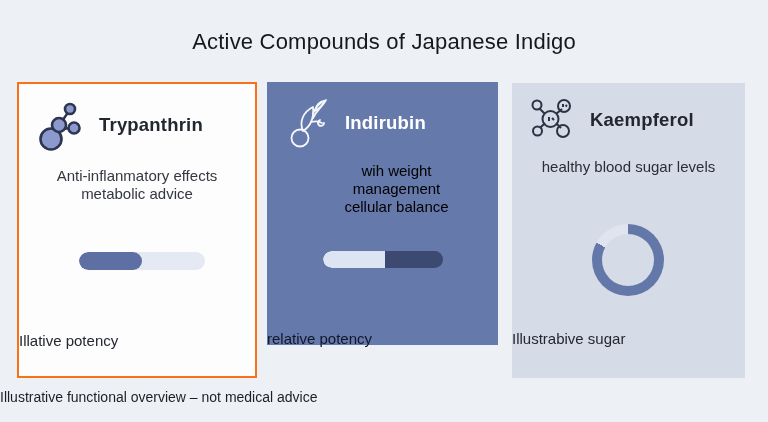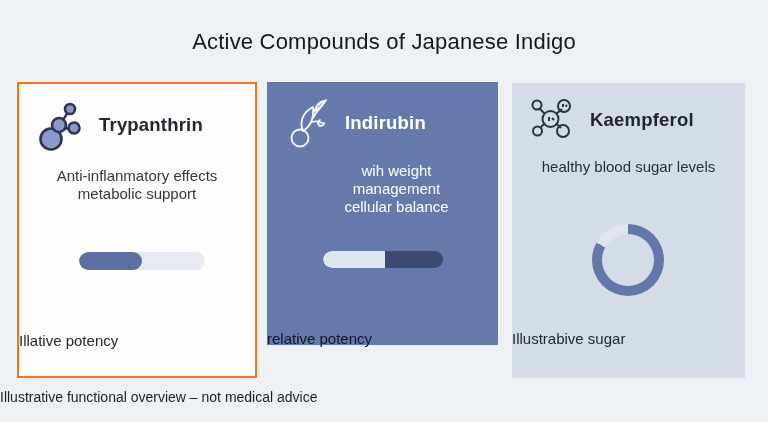--- a/index.html
+++ b/index.html
@@ -39,21 +39,21 @@
   .card-2 .card-header{padding-left:22px;gap:16px;}
   .card-3 .card-header{padding-left:17px;gap:13px;}
   .icon-box{flex:0 0 auto;display:flex;align-items:center;justify-content:center;}
   .card-title{font-size:18.5px;font-weight:700;color:#23272f;letter-spacing:.2px;}
   .card-2 .card-title{color:#ffffff;}
   .card-3 .card-title{color:#22262e;}
   .card-body{
     margin-top:15px;text-align:center;
     font-size:15px;line-height:17.5px;color:#33373f;
   }
-  .card-2 .card-body{color:#ffffff;line-height:18px;margin-top:12px;margin-left:28px;}
+  .card-2 .card-body{color:#000000;line-height:18px;margin-top:12px;margin-left:28px;}
   .card-3 .card-body{color:#2a2e36;}
   .bar{
     position:absolute;height:18px;border-radius:9px;overflow:hidden;
   }
   .card-1 .bar{left:60px;top:168px;width:126px;background:var(--bar-track);}
   .bar-fill{height:100%;background:var(--bar-fill);border-radius:9px;}
   .card-2 .bar{left:56px;top:169px;width:120px;height:17px;background:var(--bar-dark);}
   .bar-light{height:100%;background:var(--bar-light);border-radius:9px 0 0 9px;}
   .donut{
     position:absolute;left:80px;top:141px;width:72px;height:72px;border-radius:50%;
@@ -93,21 +93,21 @@
             <circle cx="23" cy="27" r="7"></circle>
             <circle cx="38" cy="30" r="5.5"></circle>
             <circle cx="34" cy="11" r="5"></circle>
           </g>
         </svg>
       </span>
       <span class="card-title">Trypanthrin</span>
     </div>
     <div class="card-body">
       <div>Anti-inflanmatory effects</div>
-      <div>metabolic support</div>
+      <div>metabolic advice</div>
     </div>
     <div class="bar">
       <div class="bar-fill" style="width: 50%;"></div>
     </div>
     <div class="card-caption">Illative potency</div>
   </div>
 
   <div class="card card-2">
     <div class="card-header">
       <span class="icon-box">

